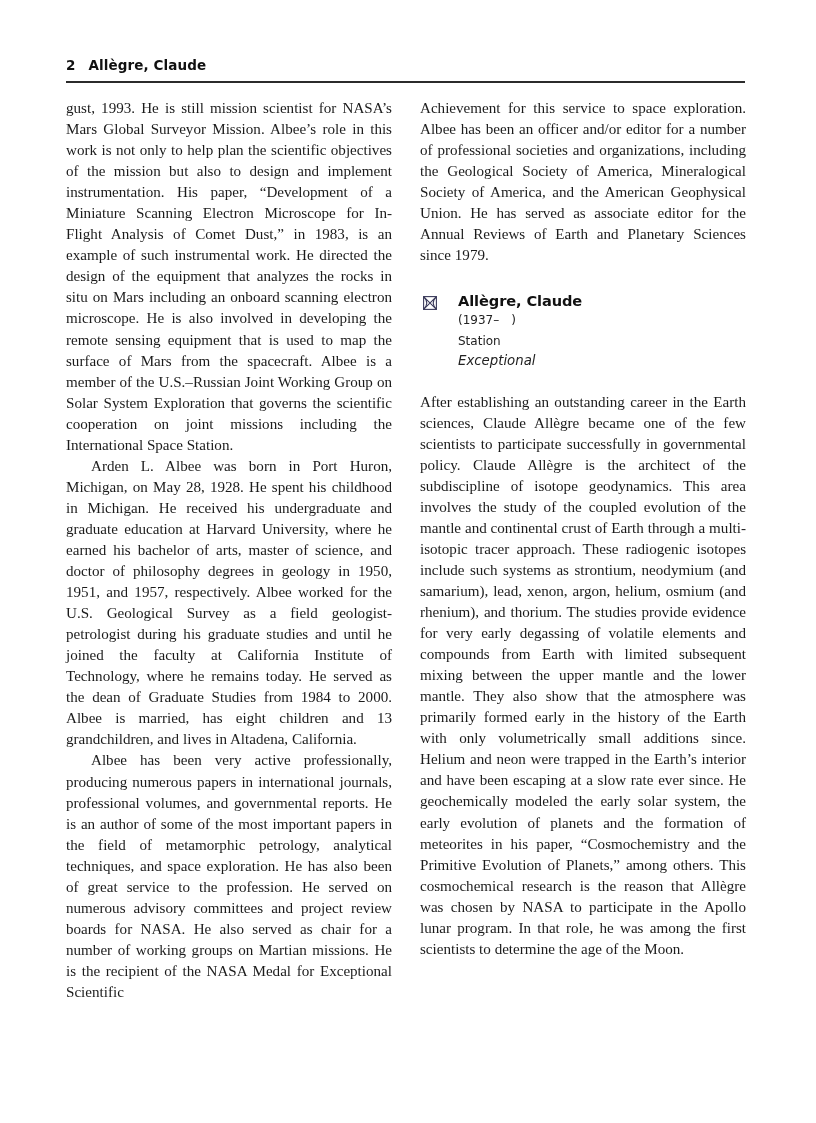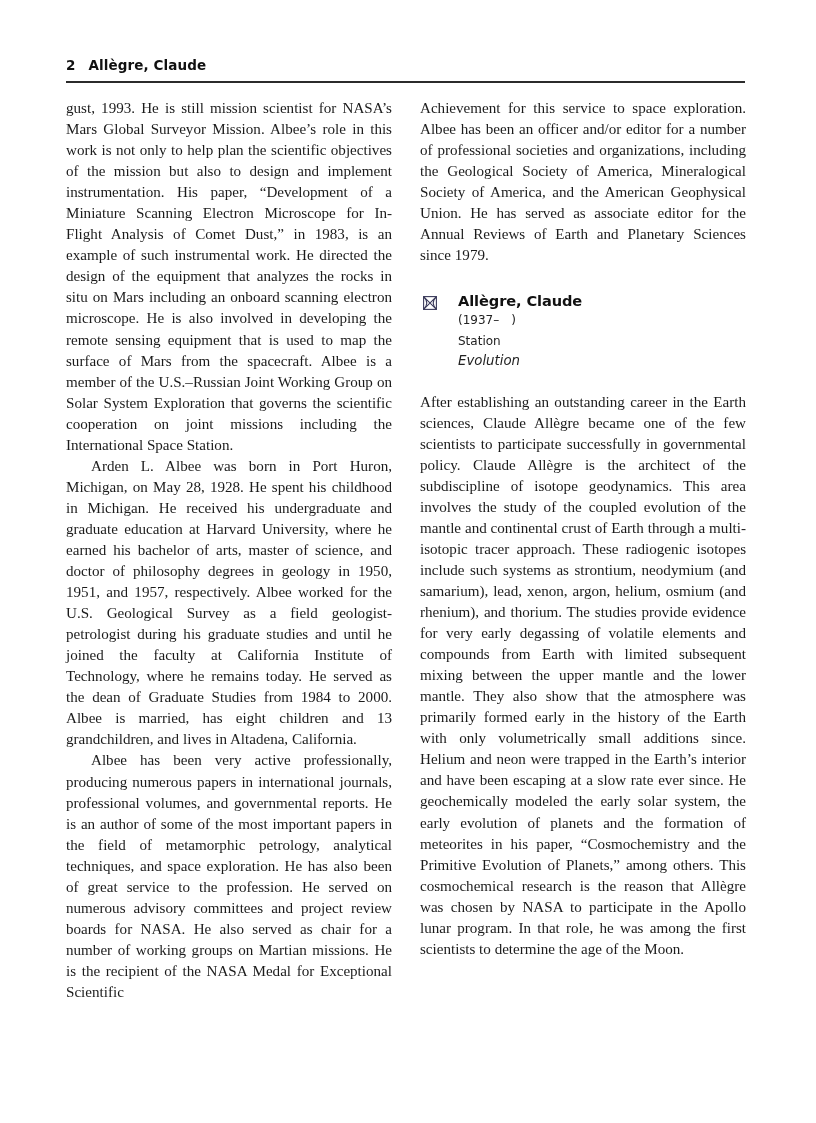--- a/index.html
+++ b/index.html
@@ -153,21 +153,21 @@
         <span class="entry-icon">
           <svg viewBox="0 0 14 14" width="14" height="14" aria-hidden="true">
             <rect x="0.6" y="0.6" width="12.8" height="12.8" fill="none" stroke="#3a3a5a" stroke-width="1.1"></rect>
             <path d="M0.6 0.6 L13.4 13.4 M13.4 0.6 L0.6 13.4" fill="none" stroke="#3a3a5a" stroke-width="1.1"></path>
             <path d="M0.6 0.6 Q7 7 0.6 13.4 M13.4 0.6 Q7 7 13.4 13.4" fill="none" stroke="#3a3a5a" stroke-width="1.1"></path>
           </svg>
         </span>
         <div class="entry-name">Allègre, Claude</div>
         <div class="entry-dates">(1937– )</div>
         <div class="entry-nationality">Station</div>
-        <div class="entry-field">Evolution</div>
+        <div class="entry-field">Exceptional</div>
       </div>
 
       <p class="body entry-body">After establishing an outstanding career in the Earth sciences, Claude Allègre became one of the few scientists to participate successfully in governmental policy. Claude Allègre is the architect of the subdiscipline of isotope geodynamics. This area involves the study of the coupled evolution of the mantle and continental crust of Earth through a multi-isotopic tracer approach. These radiogenic isotopes include such systems as strontium, neodymium (and samarium), lead, xenon, argon, helium, osmium (and rhenium), and thorium. The studies provide evidence for very early degassing of volatile elements and compounds from  Earth with limited subsequent mixing between the upper mantle and the lower mantle. They also show that the atmosphere was primarily formed early in the history of the Earth with only volumetrically small additions since. Helium and neon were trapped in the Earth’s interior and have been escaping at a slow rate ever since. He geochemically modeled the early solar system, the early evolution of planets and the formation of meteorites in his paper, “Cosmochemistry and the Primitive Evolution of Planets,” among others. This cosmochemical research is the reason that Allègre was chosen by NASA to participate in the Apollo lunar program. In that role, he was among the first scientists to determine the age of the Moon.</p>
 
     </div>
 
   </div>
 
 </div>
 

